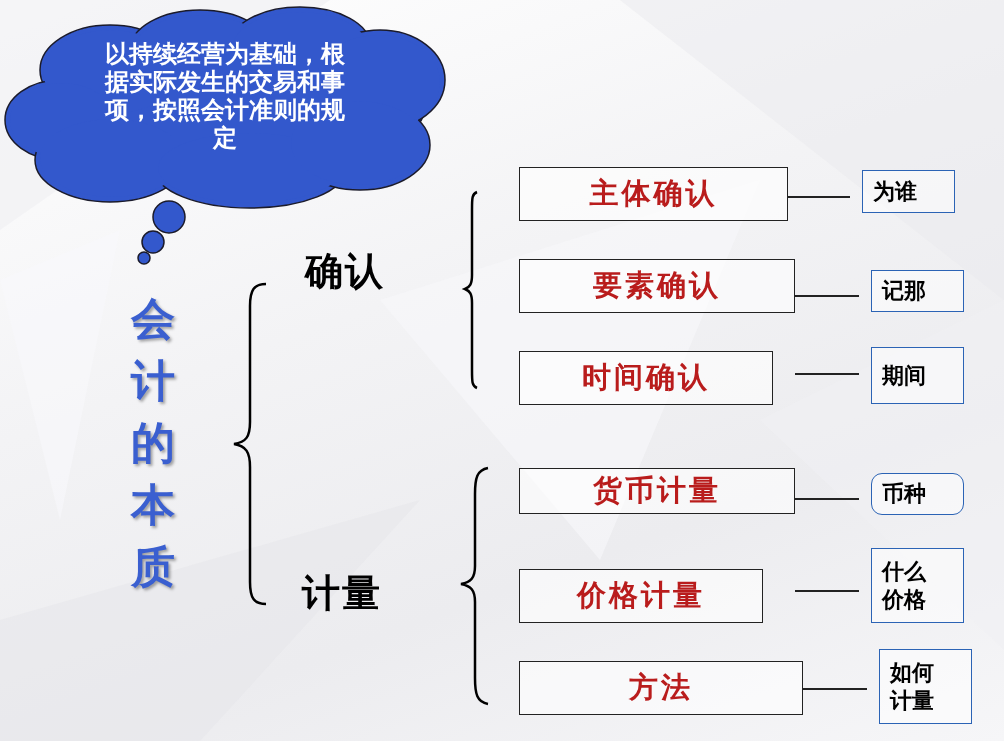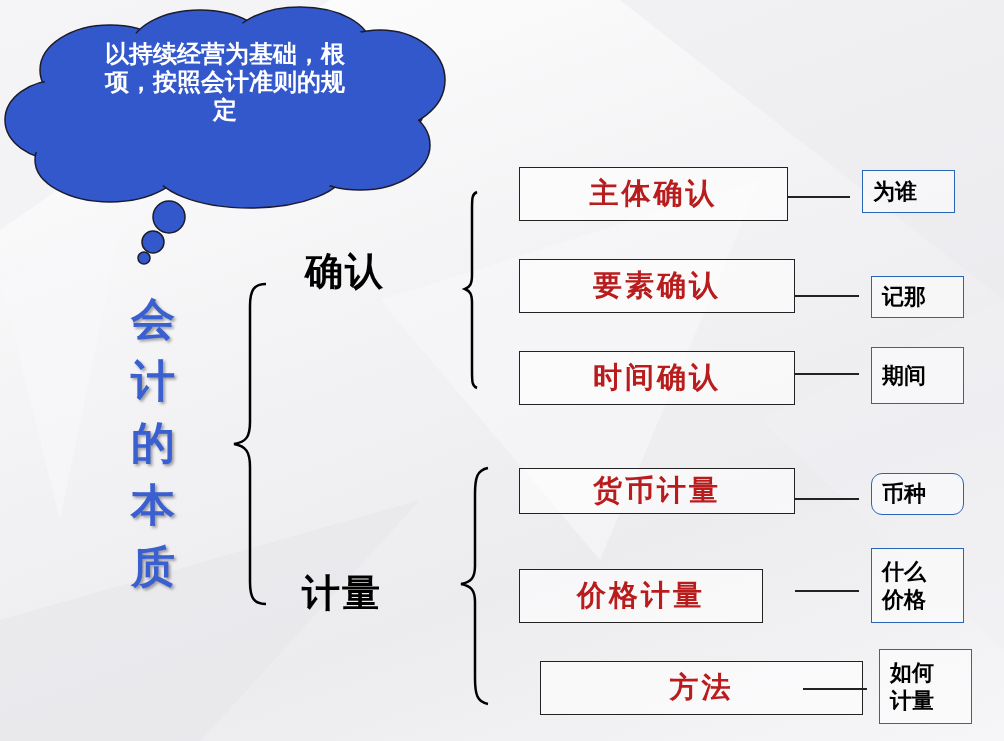--- a/index.html
+++ b/index.html
@@ -76,20 +76,21 @@
     <ellipse cx="112" cy="158" rx="72" ry="39"></ellipse>
     <ellipse cx="250" cy="168" rx="92" ry="35"></ellipse>
     <ellipse cx="358" cy="143" rx="67" ry="42"></ellipse>
   </g>
   <circle cx="169" cy="217" r="16" fill="#3358cc" stroke="#1b1b2b" stroke-width="1.5"></circle>
   <circle cx="153" cy="242" r="11" fill="#3358cc" stroke="#1b1b2b" stroke-width="1.5"></circle>
   <circle cx="144" cy="258" r="6" fill="#3358cc" stroke="#1b1b2b" stroke-width="1.5"></circle>
 </svg>
 <div class="cloud-text">
   <div>以持续经营为基础，根</div>
+  <div>据实际发生的交易和事</div>
   <div>项，按照会计准则的规</div>
   <div>定</div>
 </div>
 
 <div class="vtitle">
   <span>会</span>
   <span>计</span>
   <span>的</span>
   <span>本</span>
   <span>质</span>
@@ -114,25 +115,25 @@
 </div>
 <div class="line" style="left:788px;top:196px;width:62px;"></div>
 <div class="sbox" style="left:862px;top:170px;width:93px;height:43px;">
   <span>为谁</span>
 </div>
 
 <div class="box" style="left:519px;top:259px;width:276px;height:54px;">
   <span>要素确认</span>
 </div>
 <div class="line" style="left:795px;top:295px;width:64px;"></div>
-<div class="sbox" style="left:871px;top:276px;width:93px;height:42px;">
+<div class="sbox" style="left:871px;top:270px;width:93px;height:42px;">
   <span>记那</span>
 </div>
 
-<div class="box" style="left:519px;top:351px;width:276px;height:54px;">
+<div class="box" style="left:519px;top:351px;width:254px;height:54px;">
   <span>时间确认</span>
 </div>
 <div class="line" style="left:795px;top:373px;width:64px;"></div>
 <div class="sbox" style="left:871px;top:347px;width:93px;height:57px;">
   <span>期间</span>
 </div>
 
 <div class="box" style="left:519px;top:468px;width:276px;height:46px;">
   <span>货币计量</span>
 </div>
@@ -145,21 +146,21 @@
   <span>价格计量</span>
 </div>
 <div class="line" style="left:795px;top:590px;width:64px;"></div>
 <div class="sbox" style="left:871px;top:548px;width:93px;height:75px;">
   <div>
     <span class="two">什么</span>
     <span class="two">价格</span>
   </div>
 </div>
 
-<div class="box" style="left:540px;top:661px;width:323px;height:54px;">
+<div class="box" style="left:519px;top:661px;width:284px;height:54px;">
   <span>方法</span>
 </div>
 <div class="line" style="left:803px;top:688px;width:64px;"></div>
 <div class="sbox" style="left:879px;top:649px;width:93px;height:75px;">
   <div>
     <span class="two">如何</span>
     <span class="two">计量</span>
   </div>
 </div>
 

